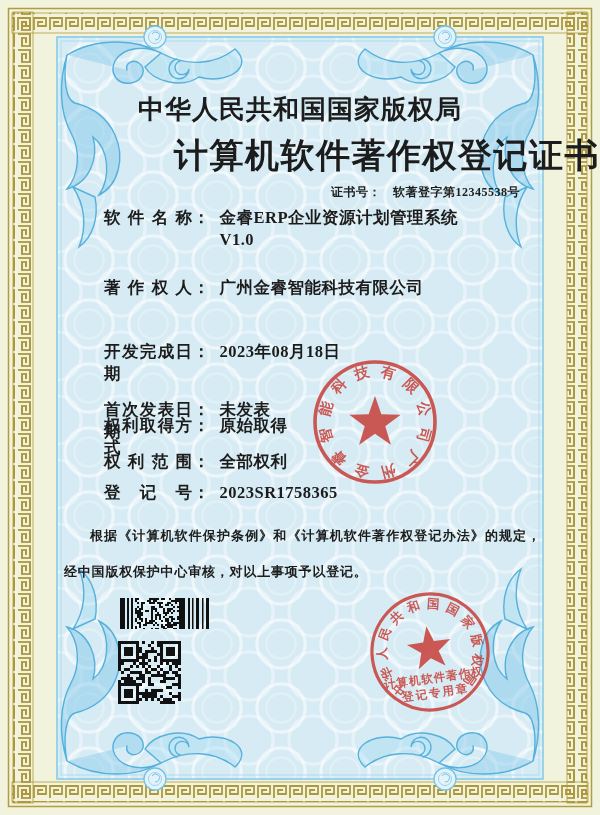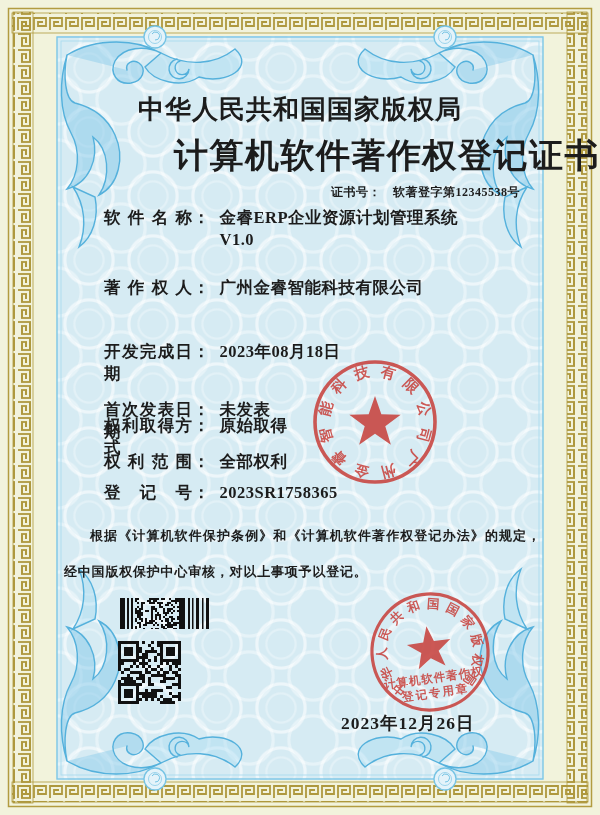--- a/index.html
+++ b/index.html
@@ -596,14 +596,13 @@
           <text x="65" y="21" text-anchor="middle" transform="rotate(60 65 65)">家</text>
           <text x="65" y="21" text-anchor="middle" transform="rotate(84 65 65)">版</text>
           <text x="65" y="21" text-anchor="middle" transform="rotate(108 65 65)">权</text>
           <text x="65" y="21" text-anchor="middle" transform="rotate(132 65 65)">局</text>
         </g>
       <text x="65" y="95" text-anchor="middle" fill="#c8423d" font-size="11.5" font-weight="bold" letter-spacing="1">计算机软件著作权</text>
       <text x="65" y="110" text-anchor="middle" fill="#c8423d" font-size="11.5" font-weight="bold" letter-spacing="2">登记专用章</text>
     </g>
   </svg>
 
-  <div class="issue-date">2023年12月26日</div>
 </div>
 
 </body></html>

